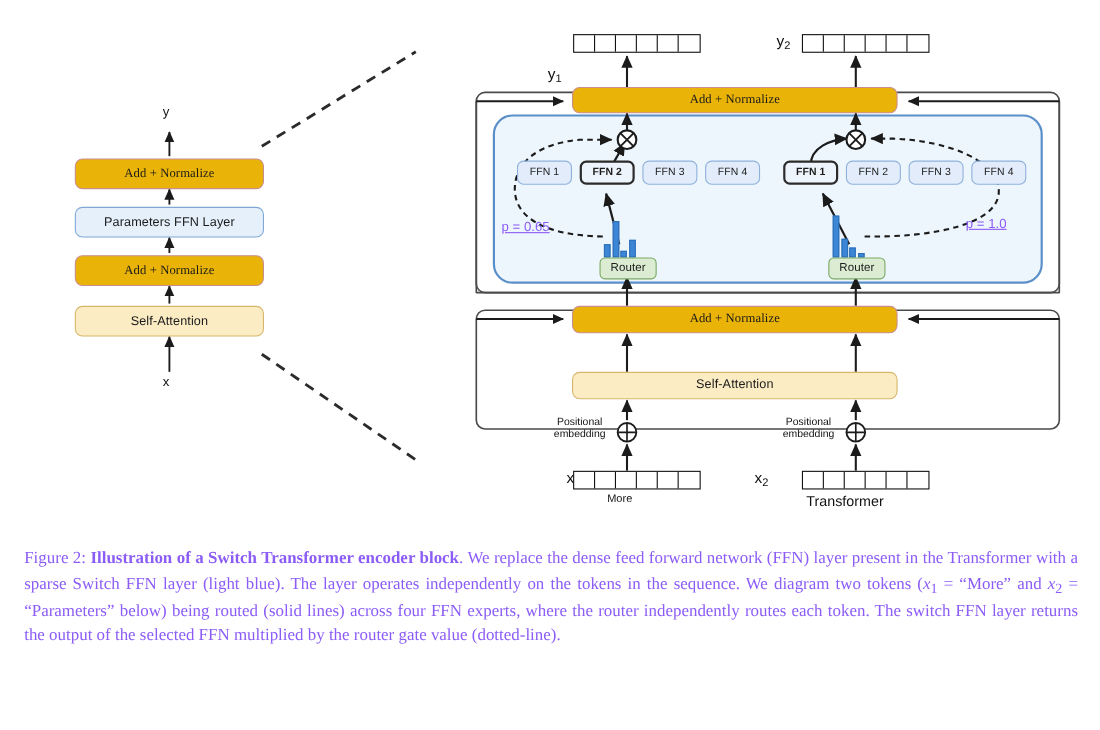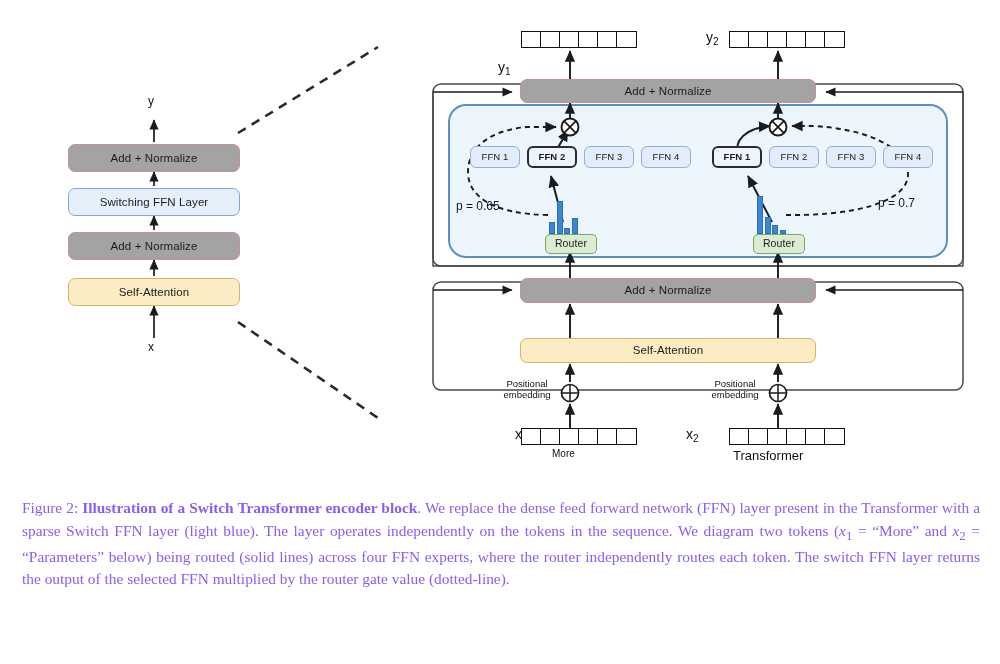--- a/index.html
+++ b/index.html
@@ -11,37 +11,37 @@
   .diagram-svg{position:absolute;left:0;top:0;width:1000px;height:490px;}
 
   
   .nodebox{
     position:absolute;box-sizing:border-box;
     display:flex;align-items:center;justify-content:center;
     border-radius:7px;text-align:center;line-height:1.1;
     font-size:11.5px;letter-spacing:.1px;color:#1b1b1b;
     white-space:nowrap;
   }
-  .box-pink  {background:#a3a3a3;border:1.3px solid #c98f8c;}
+  .box-pink  {background:#eab308;border:1.3px solid #c98f8c;font-family:Liberation Serif, serif;}
   .box-blue  {background:#e5f0fb;border:1.3px solid #7fa8d6;}
   .box-yellow{background:#fcecc4;border:1.3px solid #d9b濃;}
   .box-yellow{background:#fcecc4;border:1.3px solid #d6b66a;}
   .box-green {background:#dcecd2;border:1.3px solid #7aa965;}
   .box-ffn   {background:#e2ecfa;border:1.2px solid #8fb2dc;border-radius:6px;
               font-size:9.5px;}
   .box-ffn.selected{background:#eef4fc;border:2.1px solid #2b2b2b;font-weight:bold;}
 
   
   #left-stack .nodebox{width:172px;height:28px;left:68px;}
 
   
   .lbl{position:absolute;font-size:12px;color:#111;white-space:nowrap;}
   .lbl-small{position:absolute;font-size:9.5px;color:#111;line-height:1.15;
              text-align:center;white-space:nowrap;}
-  .lbl-p{position:absolute;font-size:12px;color:#0f172a;white-space:nowrap;}
+  .lbl-p{position:absolute;font-size:12px;color:#8b5cf6;white-space:nowrap;text-decoration:underline;}
   .lbl-tok{position:absolute;font-size:14px;color:#111;white-space:nowrap;}
   .sub{font-size:0.72em;vertical-align:-0.25em;}
 
   
   .vector{position:absolute;display:flex;height:17px;
           border:1.8px solid #111;box-sizing:border-box;background:#fff;}
   .vector .cell{width:19px;height:100%;border-right:1.6px solid #111;box-sizing:border-box;}
   .vector .cell:last-child{border-right:none;}
 
   
@@ -166,21 +166,21 @@
       <path d="M 570 385 L 570 401 M 562 393 L 578 393" stroke="#1b1b1b" stroke-width="1.5"></path>
       <circle cx="778" cy="393" r="8.5" fill="#fff" stroke="#1b1b1b" stroke-width="1.7"></circle>
       <path d="M 778 385 L 778 401 M 770 393 L 786 393" stroke="#1b1b1b" stroke-width="1.5"></path>
     </g>
   </svg>
 
   <div id="left-stack">
     <div class="lbl" style="left:148px;top:94px;">y</div>
 
     <div class="nodebox box-pink" style="top:144px;">Add + Normalize</div>
-    <div class="nodebox box-blue" style="top:188px;">Switching FFN Layer</div>
+    <div class="nodebox box-blue" style="top:188px;">Parameters FFN Layer</div>
     <div class="nodebox box-pink" style="top:232px;">Add + Normalize</div>
     <div class="nodebox box-yellow" style="top:278px;">Self-Attention</div>
 
     <div class="lbl" style="left:148px;top:340px;">x</div>
   </div>
 
   <div id="right-block">
 
     <div class="lbl-tok" style="left:498px;top:29px;margin-top:30px;"><span>y</span><span class="sub">1</span></div>
     <div class="vector" style="left:521px;top:31px;">
@@ -208,21 +208,21 @@
     <div class="nodebox box-ffn selected" style="left:527px;top:146px;width:50px;height:22px;">FFN 2</div>
     <div class="nodebox box-ffn" style="left:584px;top:146px;width:50px;height:22px;">FFN 3</div>
     <div class="nodebox box-ffn" style="left:641px;top:146px;width:50px;height:22px;">FFN 4</div>
 
     <div class="nodebox box-ffn selected" style="left:712px;top:146px;width:50px;height:22px;">FFN 1</div>
     <div class="nodebox box-ffn" style="left:769px;top:146px;width:50px;height:22px;">FFN 2</div>
     <div class="nodebox box-ffn" style="left:826px;top:146px;width:50px;height:22px;">FFN 3</div>
     <div class="nodebox box-ffn" style="left:883px;top:146px;width:50px;height:22px;">FFN 4</div>
 
     <div class="lbl-p" style="left:456px;top:199px;">p = 0.65</div>
-    <div class="lbl-p" style="left:878px;top:196px;">p = 0.7</div>
+    <div class="lbl-p" style="left:878px;top:196px;">p = 1.0</div>
 
     <div class="hist" style="left:549px;top:200px;height:34px;">
       <div class="bar" style="height:12px;"></div>
       <div class="bar" style="height:33px;"></div>
       <div class="bar" style="height:6px;"></div>
       <div class="bar" style="height:16px;"></div>
     </div>
     <div class="hist" style="left:757px;top:196px;height:38px;">
       <div class="bar" style="height:38px;"></div>
       <div class="bar" style="height:17px;"></div>

